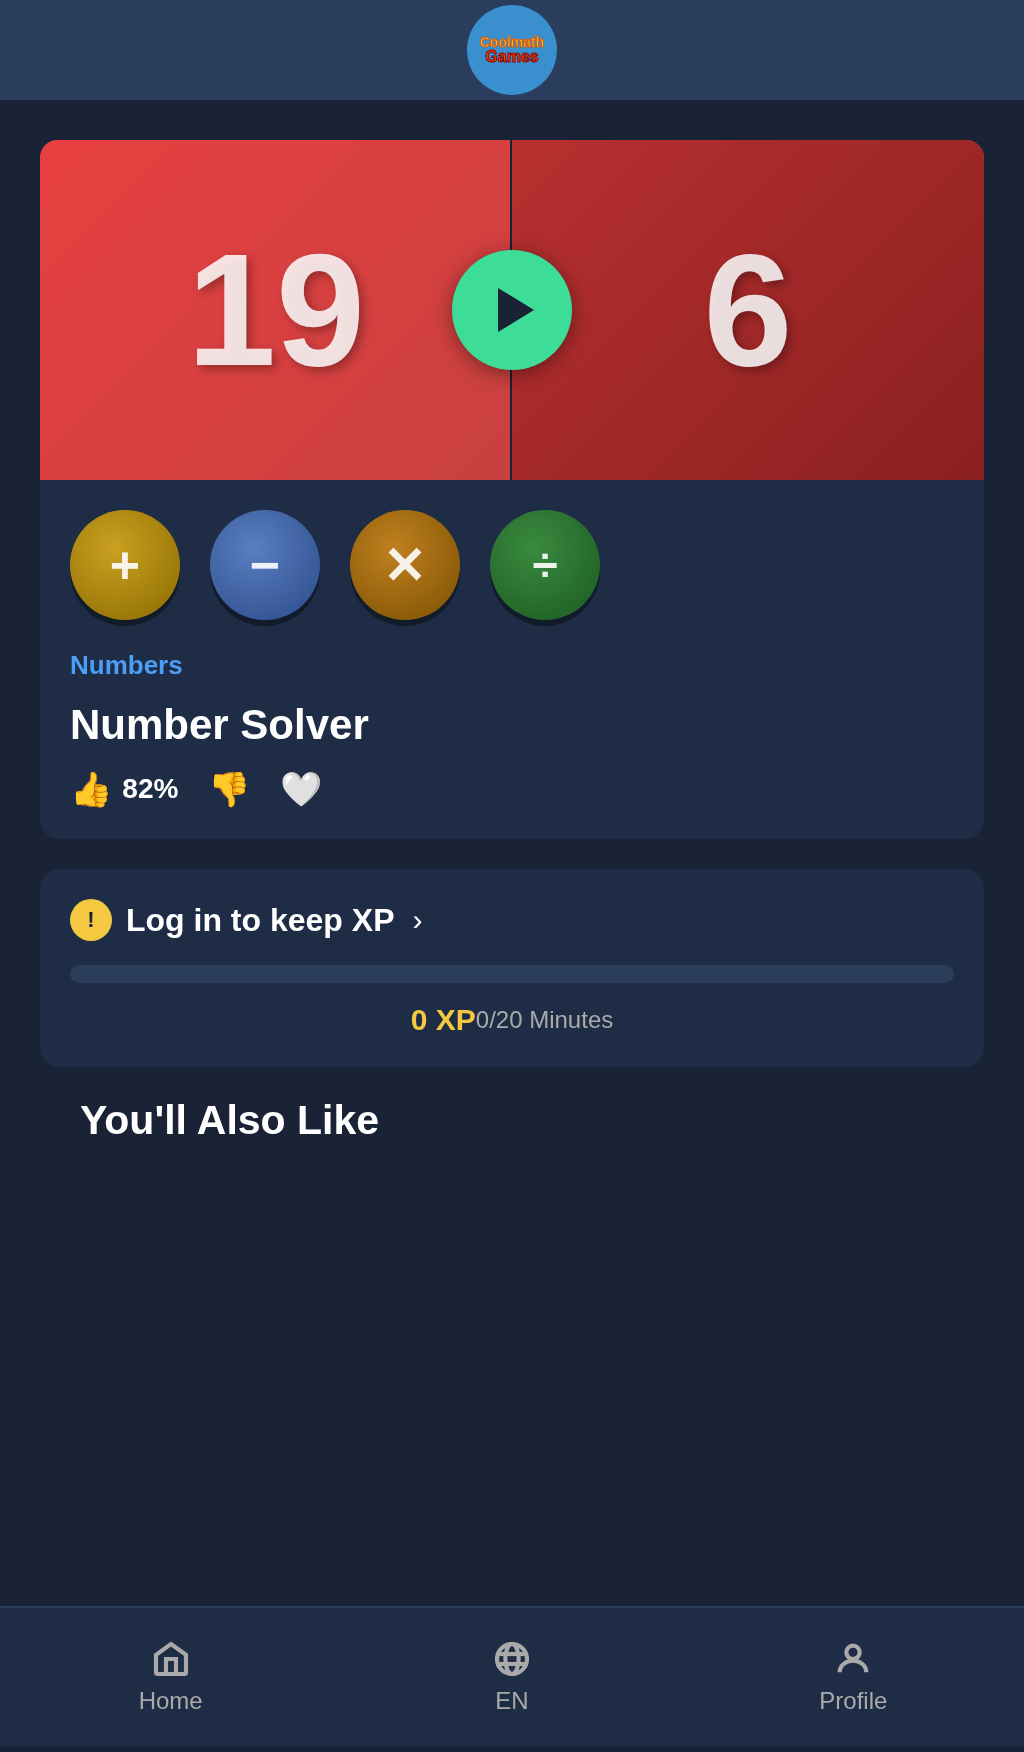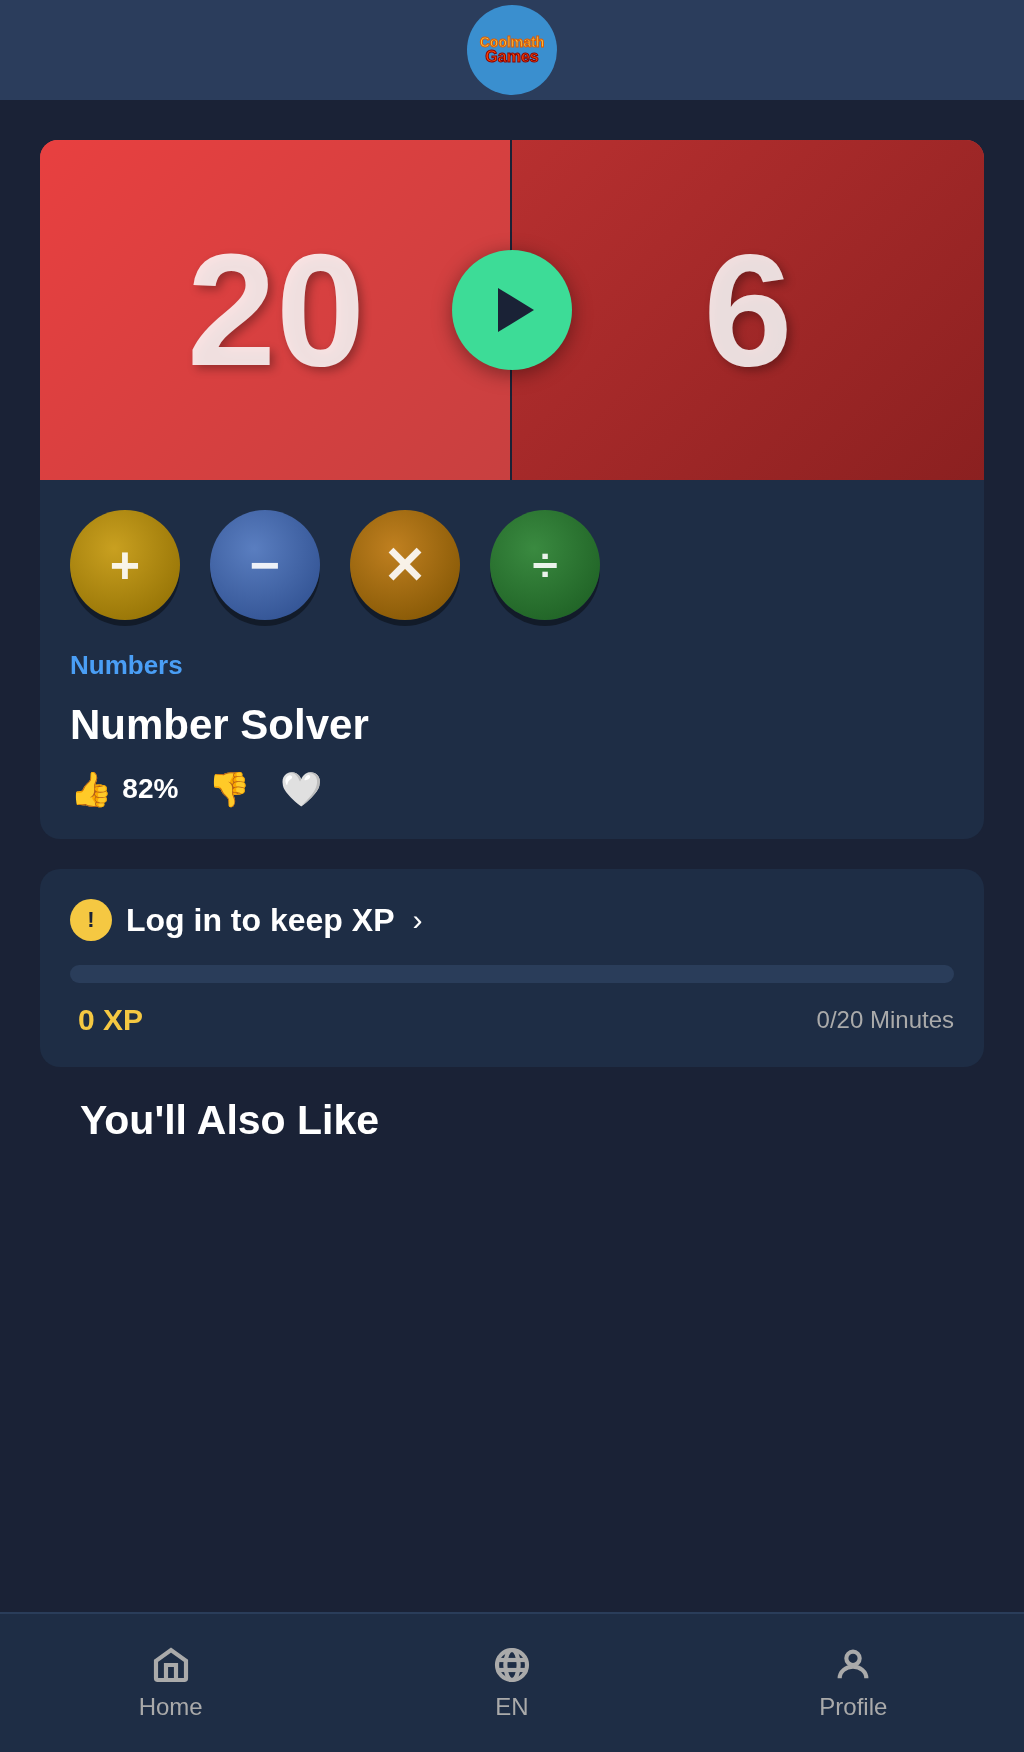--- a/index.html
+++ b/index.html
@@ -288,23 +288,22 @@
 
     .xp-progress-bar-fill {
       height: 100%;
       width: 0%;
       background: #4a9ef5;
       border-radius: 9px;
     }
 
     .xp-stats {
       display: flex;
-      justify-content: space-between;
-      align-items: center;
-      margin-left: 8px;
+      justify-content: center;
+      align-items: center;
     }
 
     .xp-value {
       font-size: 30px;
       font-weight: 700;
       color: #f5c842;
     }
 
     .xp-minutes {
       font-size: 24px;
@@ -318,21 +317,21 @@
 
     .also-like-title {
       font-size: 41px;
       font-weight: 800;
       color: #ffffff;
     }
 
     
     .bottom-nav {
       position: absolute;
-      bottom: 0;
+      bottom: 6px;
       left: 0;
       width: 100%;
       height: 140px;
       background: #1e2d45;
       display: flex;
       align-items: center;
       justify-content: space-around;
       border-top: 2px solid #2a3d5a;
     }
 
@@ -371,21 +370,21 @@
     </div>
   </div>
 </header>
 
 <div class="main-content">
 
   <div class="game-card">
 
     <div class="game-thumbnail">
       <div class="thumbnail-left">
-        <span class="thumbnail-number">20</span>
+        <span class="thumbnail-number">19</span>
       </div>
       <div class="divider-line"></div>
       <div class="thumbnail-right">
         <span class="thumbnail-number">6</span>
       </div>
       <div class="play-button-overlay">
         <div class="play-triangle"></div>
       </div>
     </div>
 

